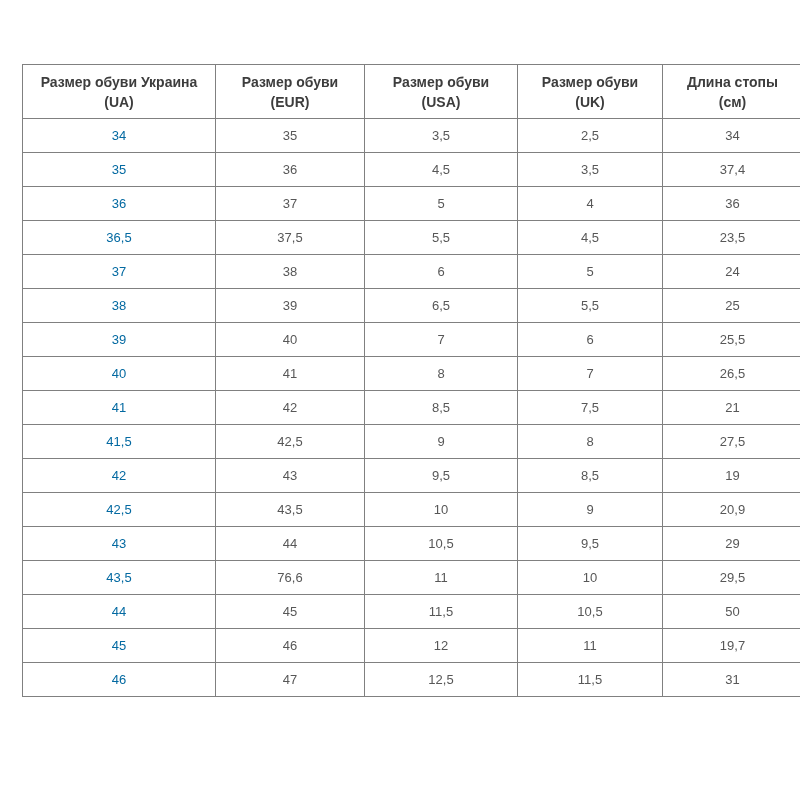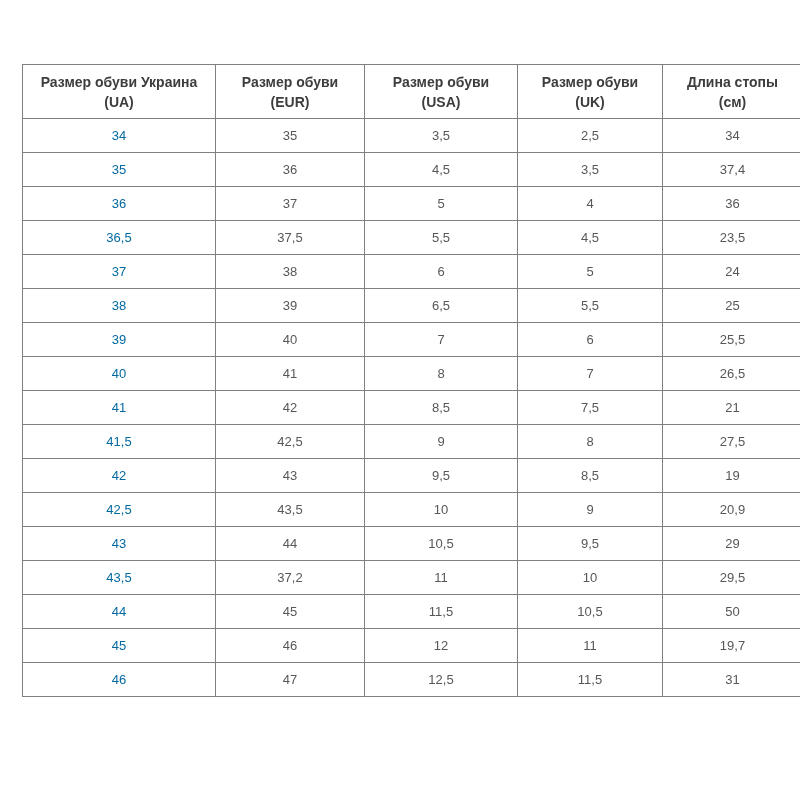--- a/index.html
+++ b/index.html
@@ -177,21 +177,21 @@
           </tr>
           <tr>
             <td class="col-ua">43</td>
             <td>44</td>
             <td>10,5</td>
             <td>9,5</td>
             <td>29</td>
           </tr>
           <tr>
             <td class="col-ua">43,5</td>
-            <td>37,2</td>
+            <td>76,6</td>
             <td>11</td>
             <td>10</td>
             <td>29,5</td>
           </tr>
           <tr>
             <td class="col-ua">44</td>
             <td>45</td>
             <td>11,5</td>
             <td>10,5</td>
             <td>50</td>

